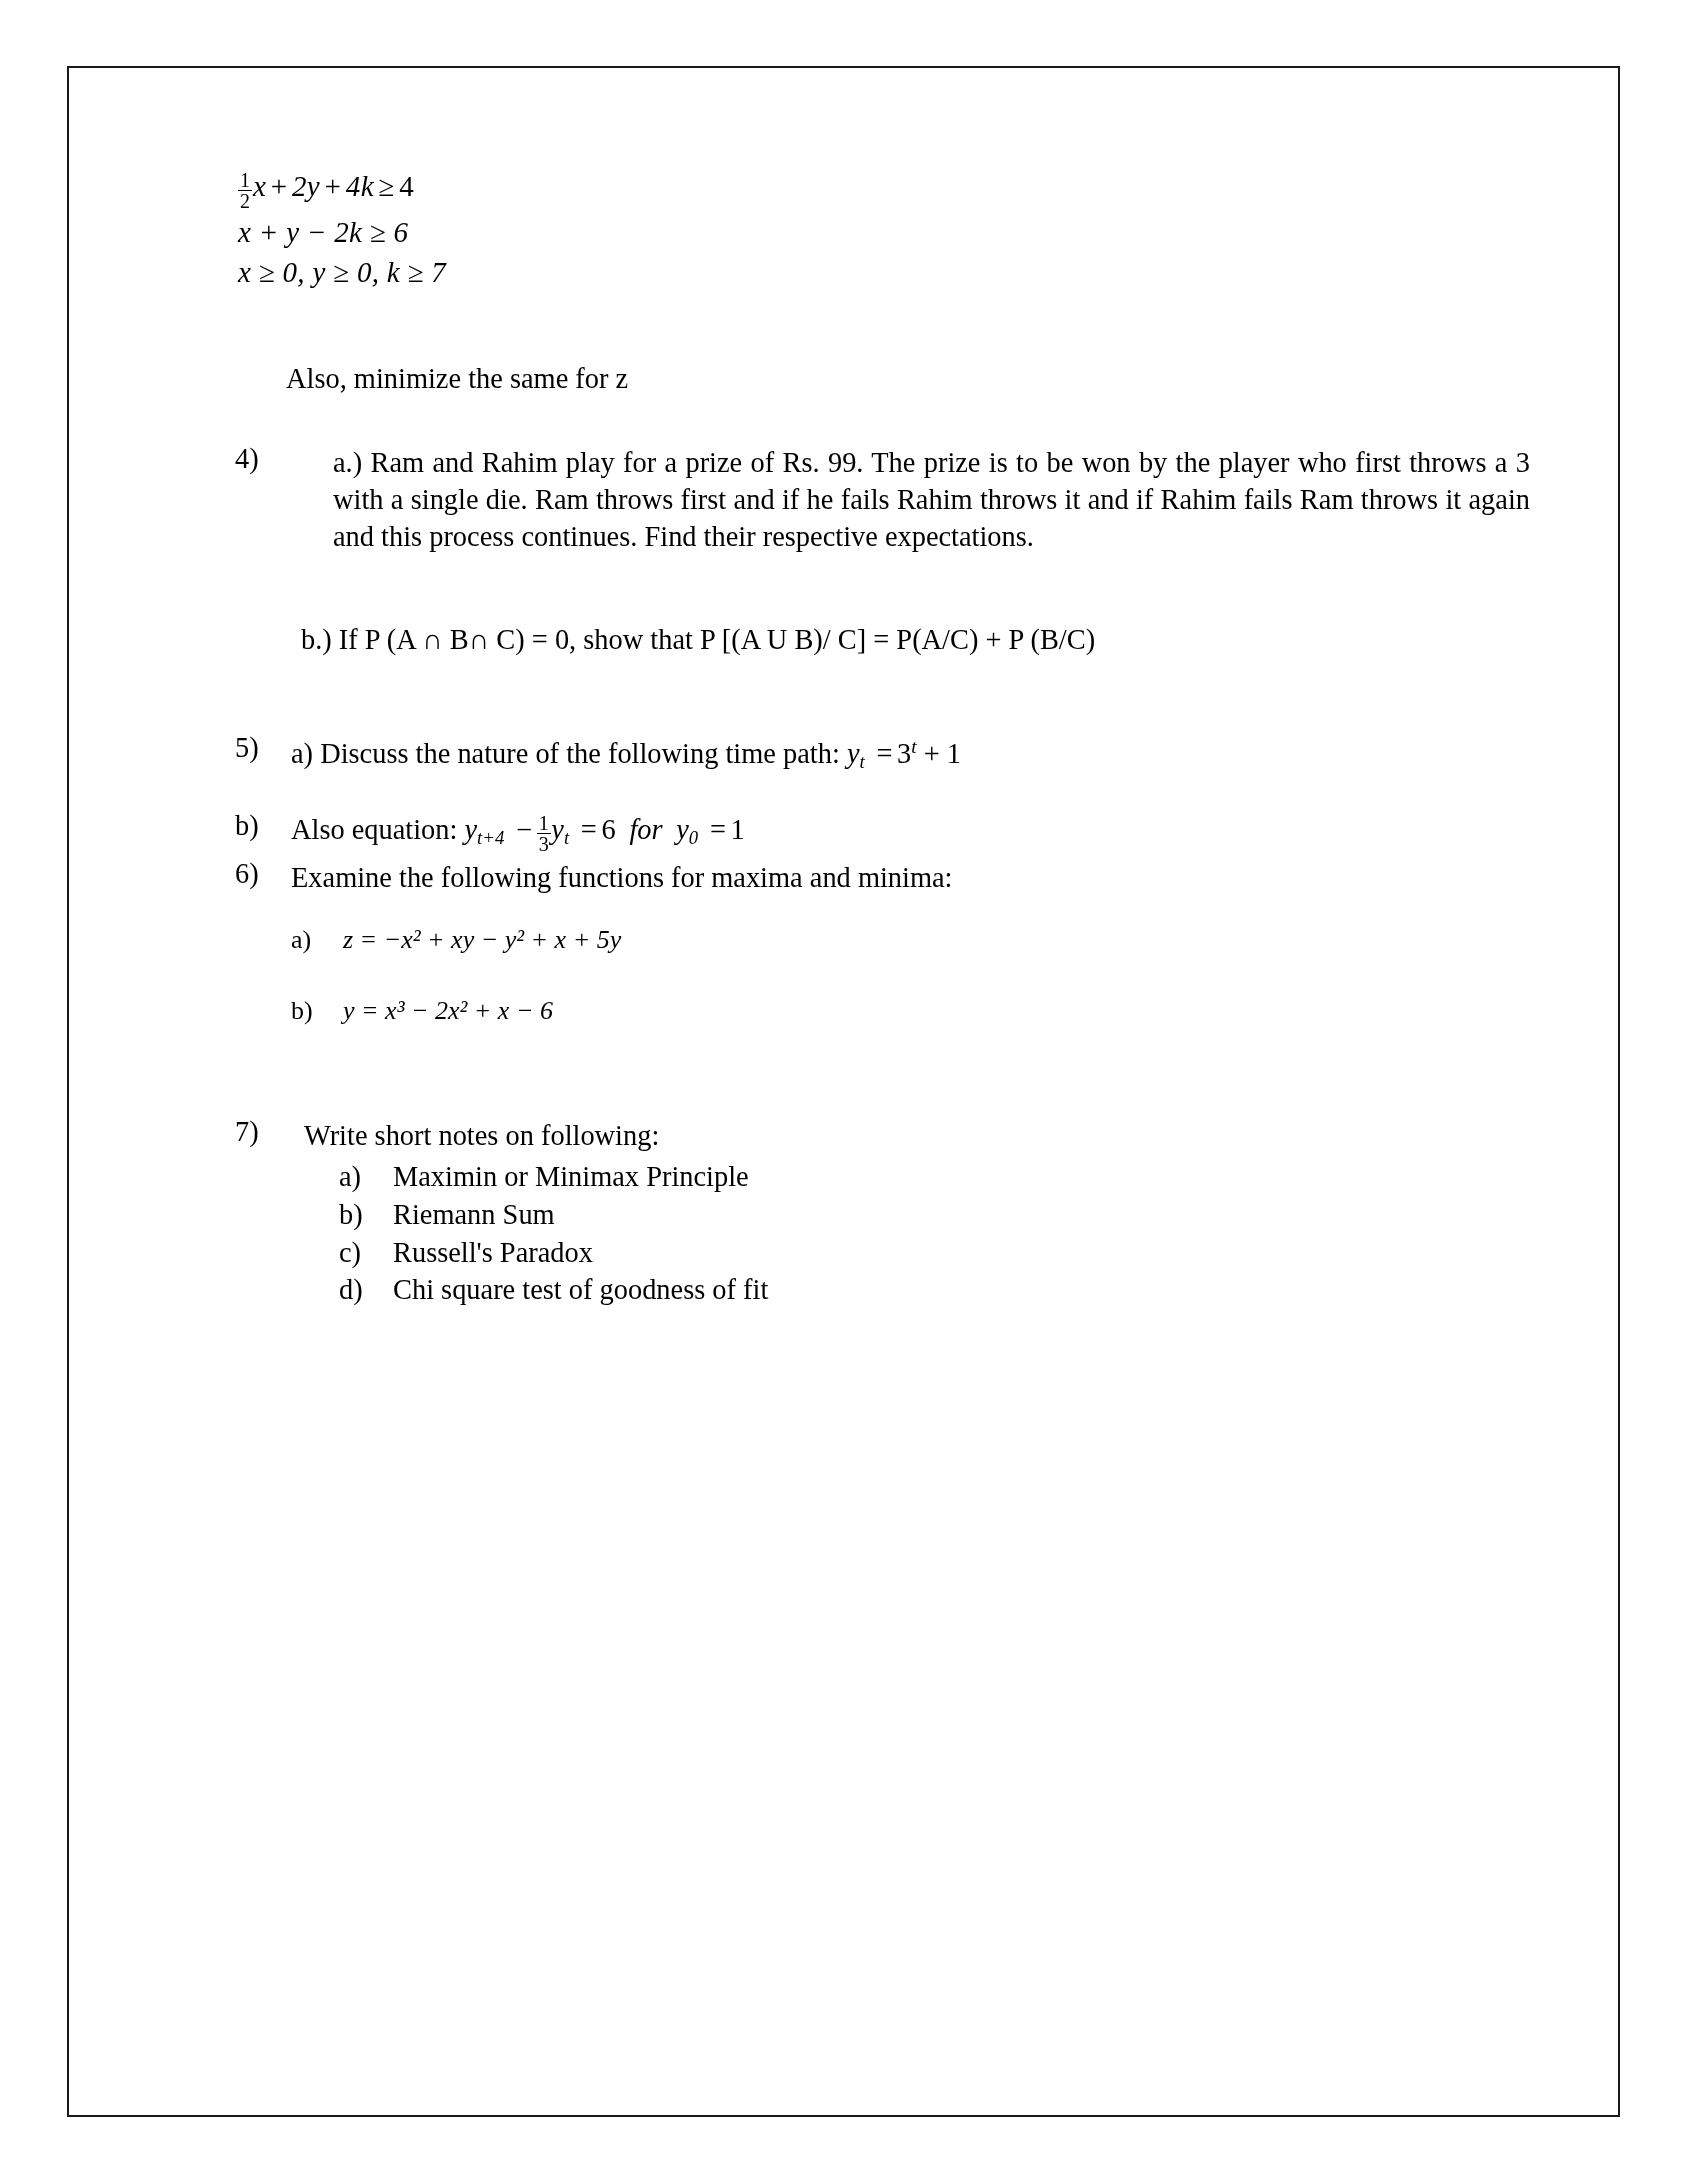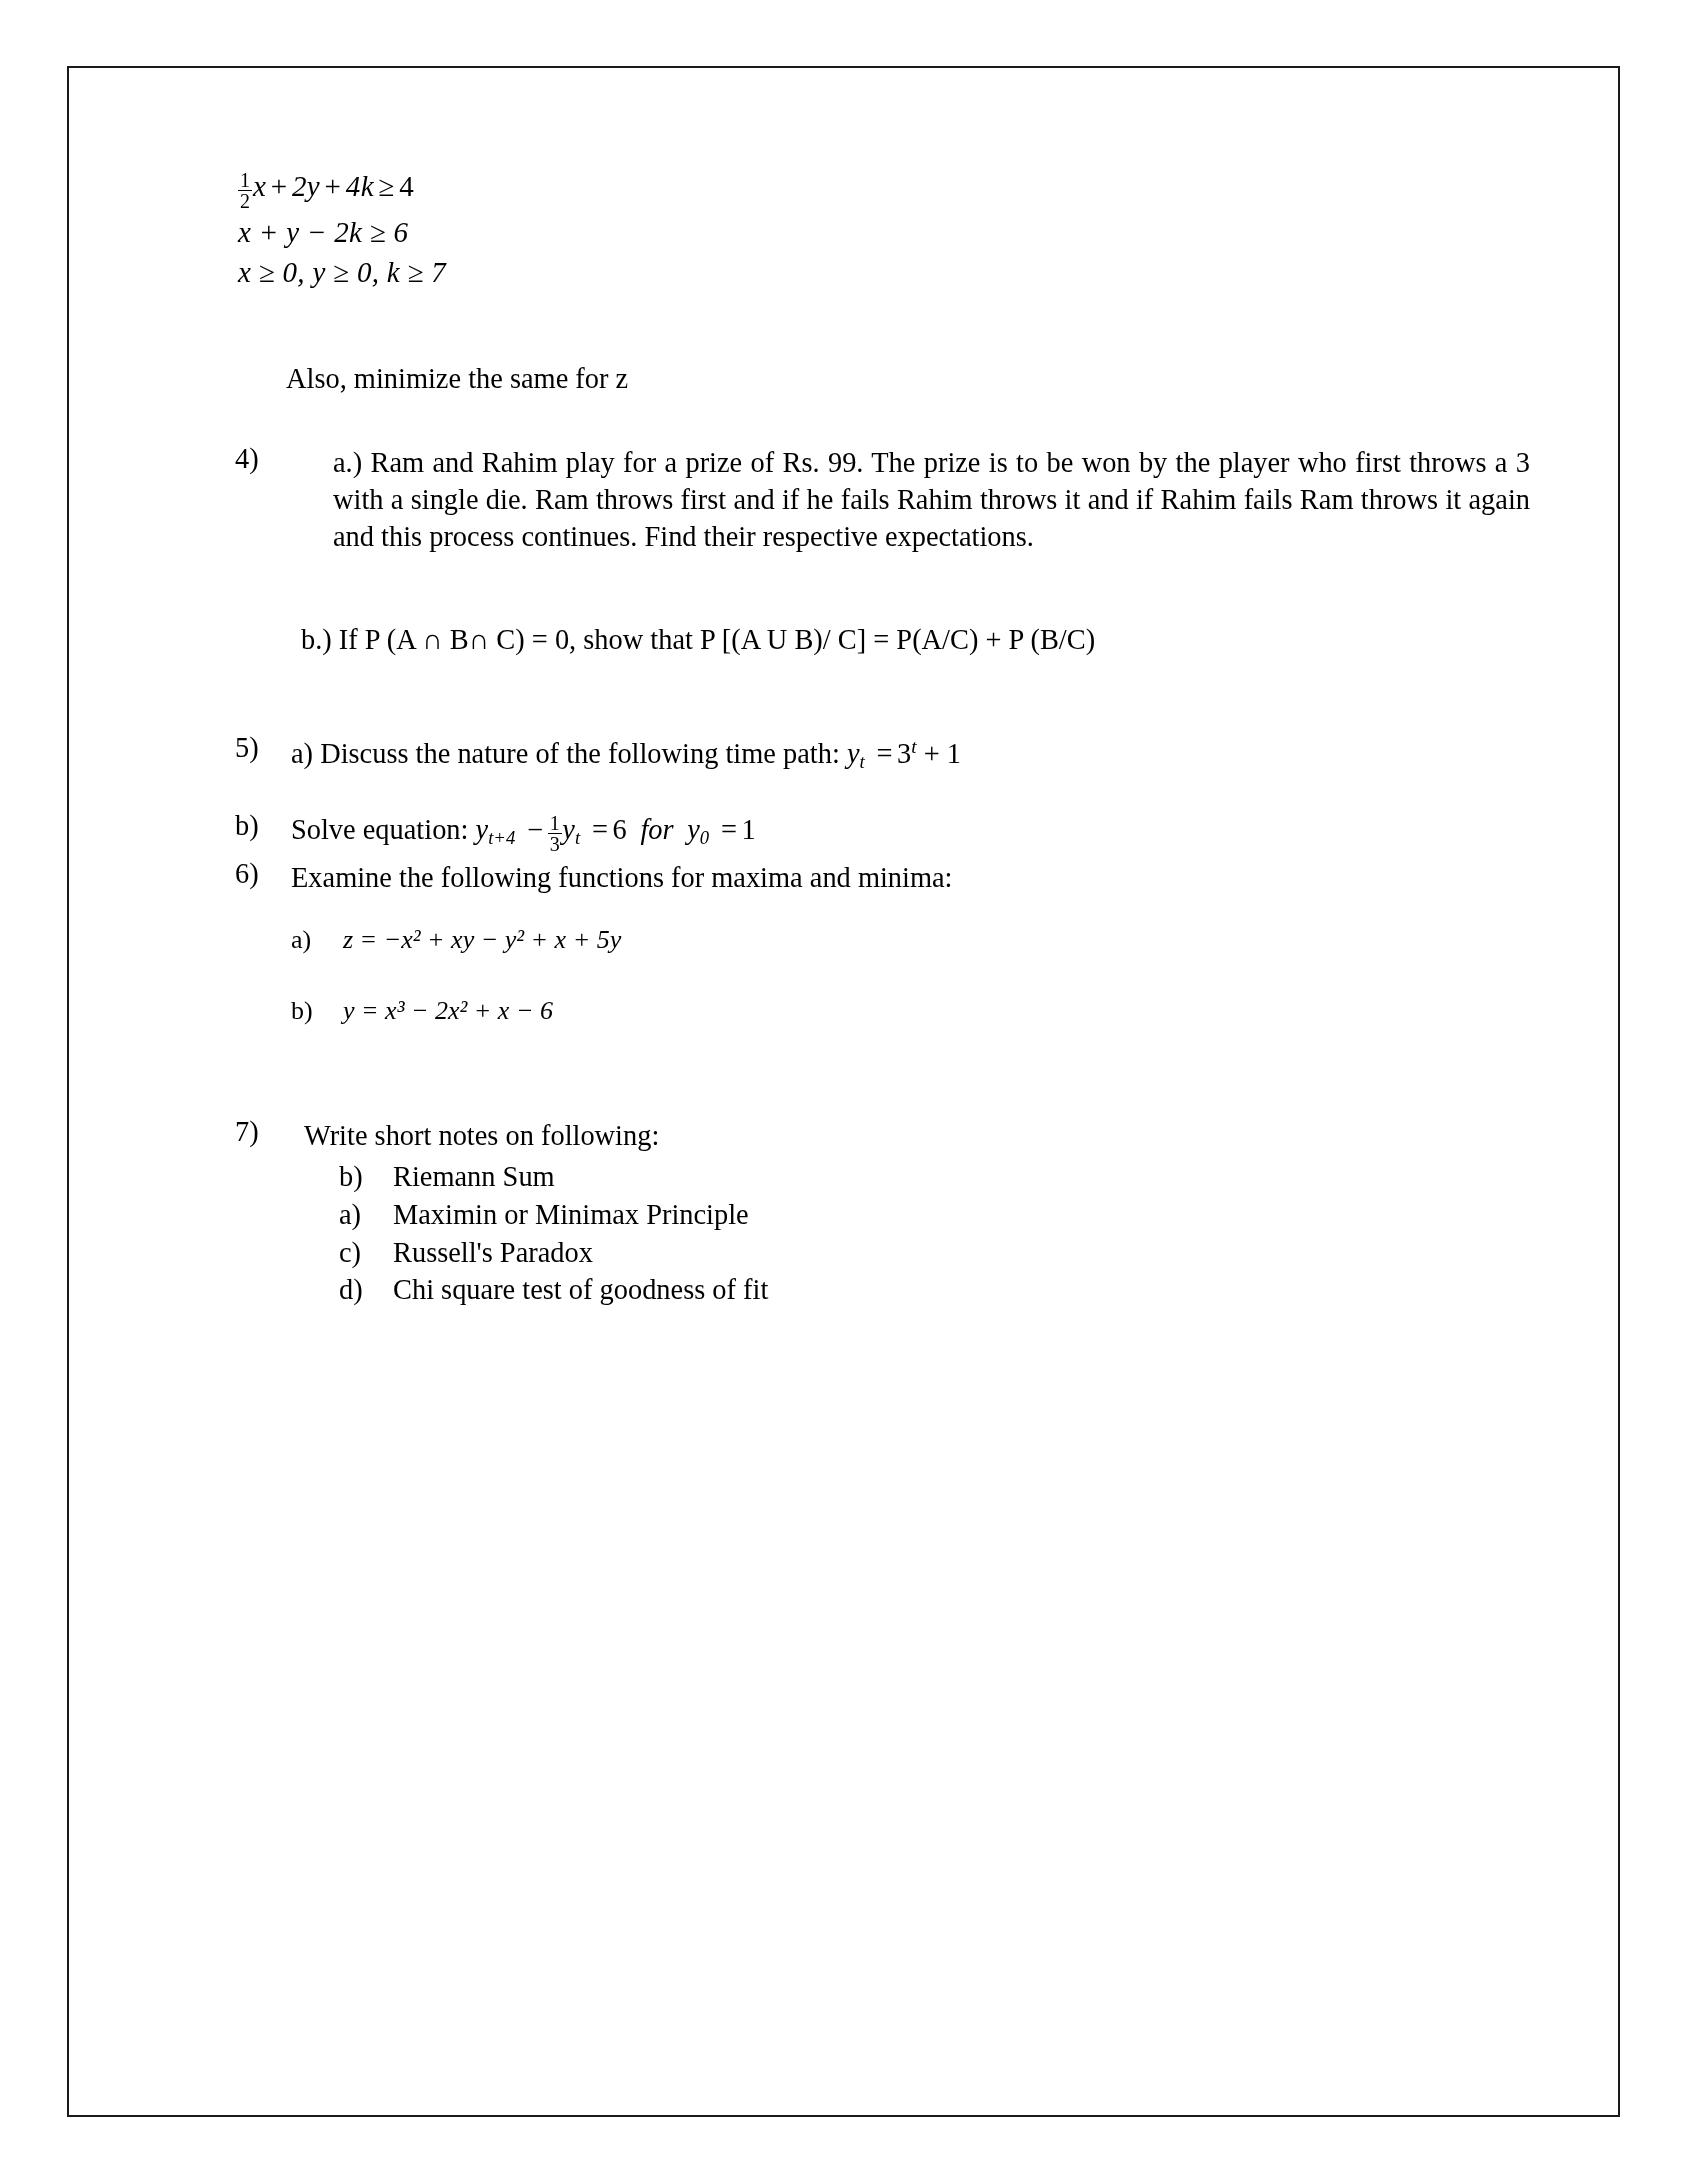--- a/index.html
+++ b/index.html
@@ -173,21 +173,21 @@
     <span>Discuss the nature of the following time path:</span>
     <span class="mathinline">
       <span>y</span><sub class="msub">t</sub>
       <span class="op">=</span><span class="num-up">3</span><sup class="msup">t</sup>
       <span class="num-up">+ 1</span>
     </span>
   </div>
 
   <div class="qnum" style="left:235px; top:812px;">b)</div>
   <div class="qbody nojust" style="left:291px; top:812px; white-space:nowrap;">
-    <span>Solve equation:</span>
+    <span>Also equation:</span>
     <span class="mathinline">
       <span>y</span><sub class="msub">t+4</sub>
       <span class="op">−</span><span class="frac"><span class="num">1</span><span class="den">3</span></span><span>y</span><sub class="msub">t</sub>
       <span class="op">=</span><span class="num-up">6</span>
       <span style="padding-left:6.6px;font-family:Liberation Serif, serif;">for</span>
       <span style="padding-left:6.6px;">y</span><sub class="msub">0</sub>
       <span class="op">=</span><span class="num-up">1</span>
     </span>
   </div>
 
@@ -204,26 +204,26 @@
     <span class="lbl">b)</span><span>y = x³ − 2x² + x − 6</span>
   </div>
 
   <div class="qnum" style="left:235px; top:1118px;">7)</div>
   <div class="qbody nojust" style="left:304px; top:1118px; white-space:nowrap;">
     <span>Write short notes on following:</span>
   </div>
 
   <div class="sublist" style="left:339px; top:1158px;">
     <span class="li">
+      <span class="lbl">a)</span><span>Maximin or Minimax Principle</span>
+    </span>
+    <span class="li">
       <span class="lbl">b)</span><span>Riemann Sum</span>
     </span>
     <span class="li">
-      <span class="lbl">a)</span><span>Maximin or Minimax Principle</span>
-    </span>
-    <span class="li">
       <span class="lbl">c)</span><span>Russell's Paradox</span>
     </span>
     <span class="li">
       <span class="lbl">d)</span><span>Chi square test of goodness of fit</span>
     </span>
   </div>
 
 </div>
 
 

